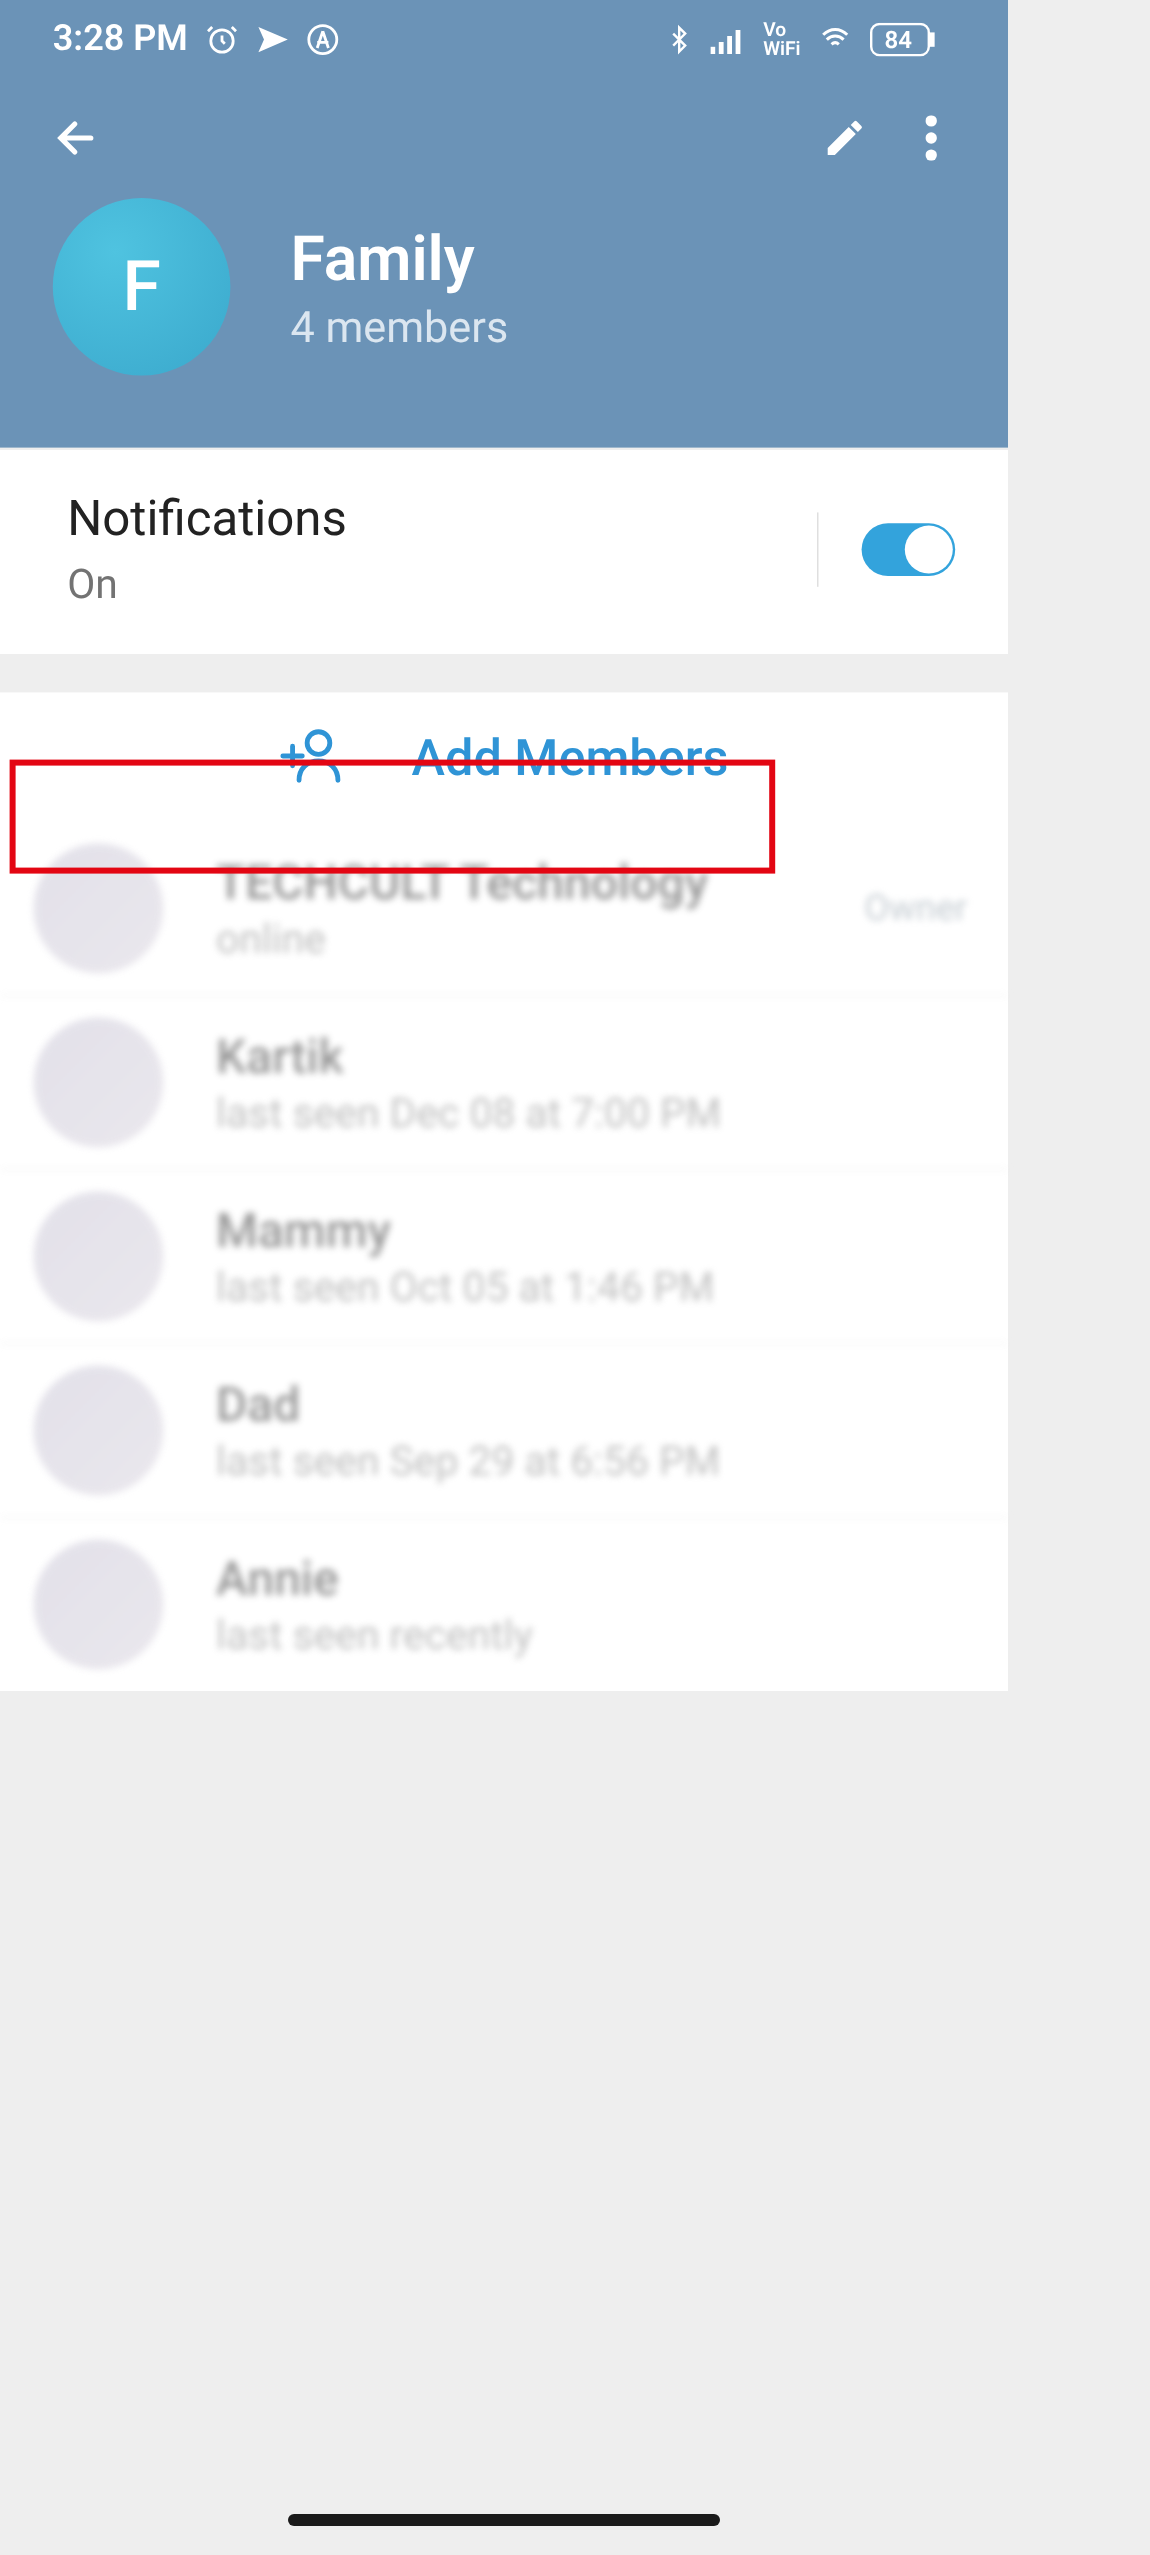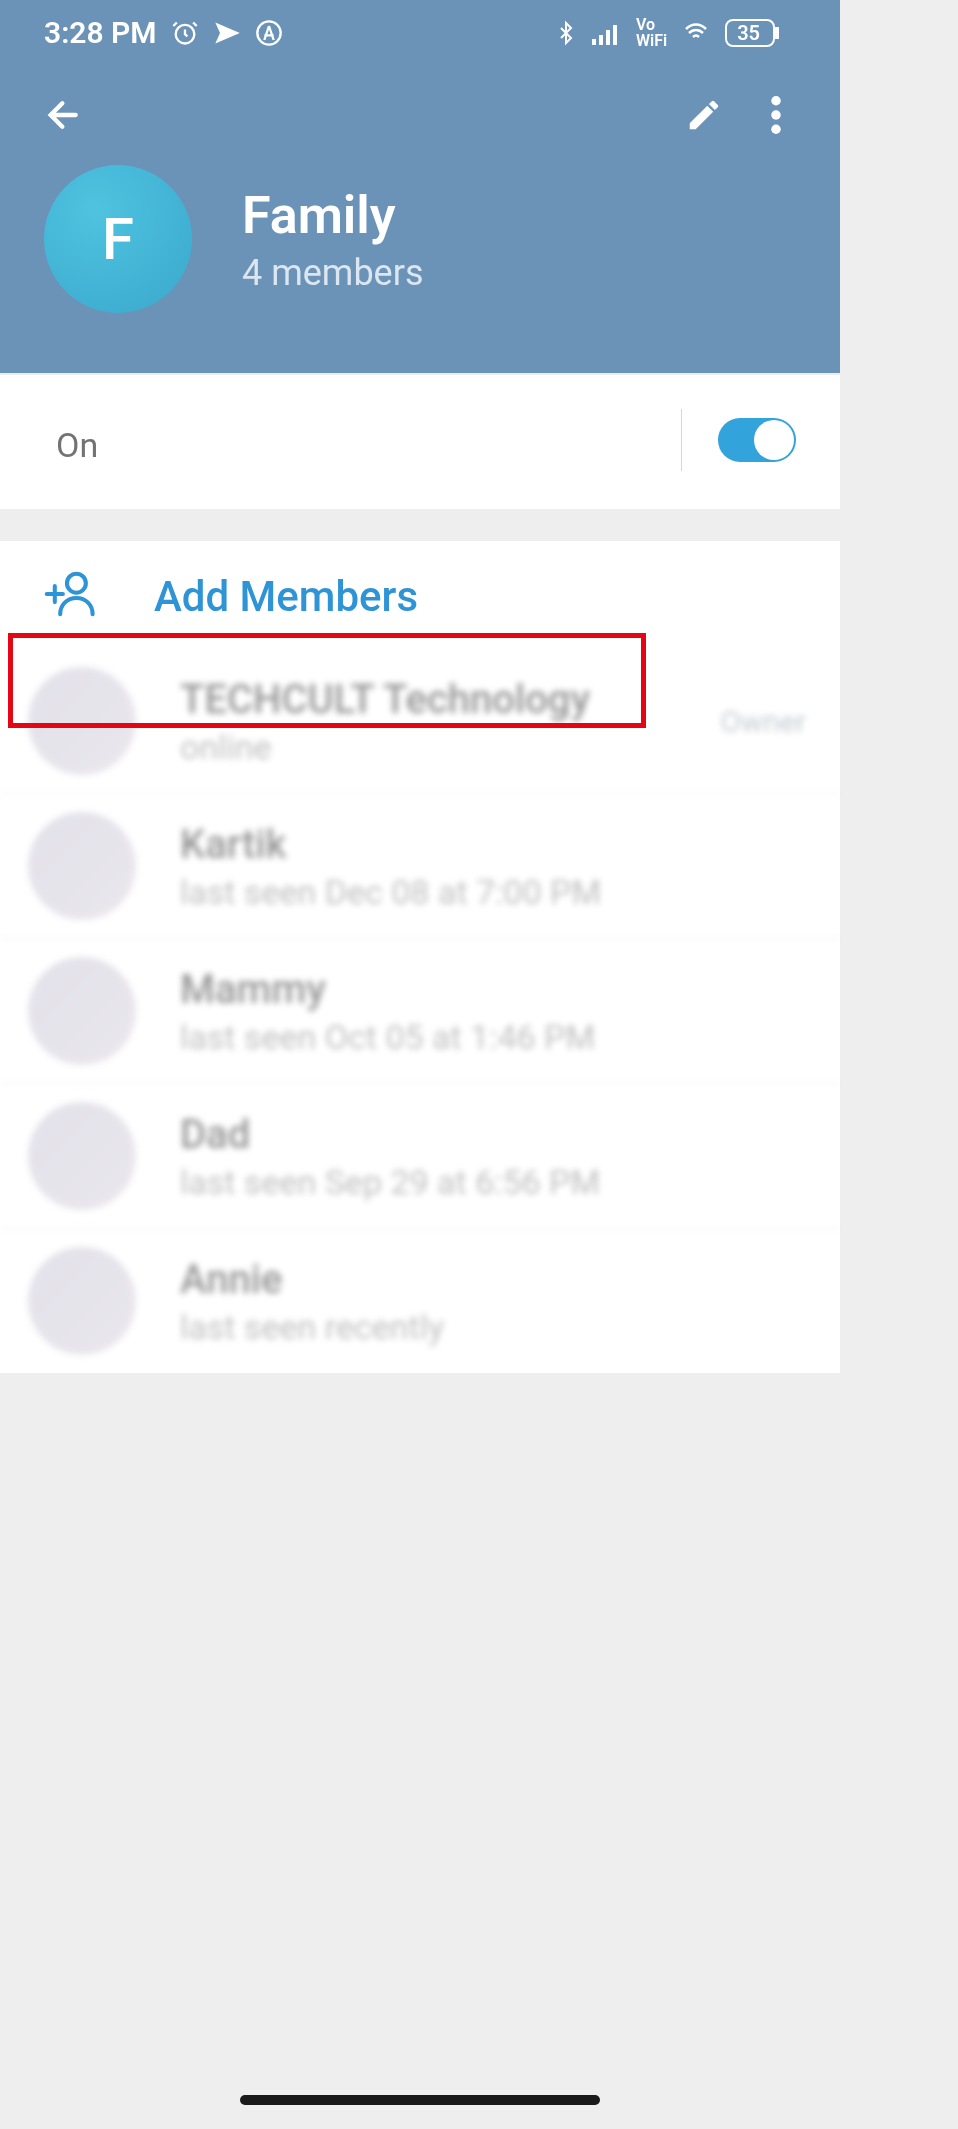--- a/index.html
+++ b/index.html
@@ -60,20 +60,21 @@
     width: 40px; height: 40px; border-radius: 50%; background: #ffffff;
   }
 
   .gap { height: 30px; background: #eeeeee; }
 
   
   .add-row {
     display: flex; align-items: center; gap: 56px;
     padding: 30px 44px 28px 44px;
     color: #2f94d6;
+    justify-content: center;
   }
   .add-label { font-size: 42px; font-weight: 500; }
   .highlight-box {
     position: absolute; border: 5px solid #e30613; pointer-events: none;
   }
 
   
   .members { background: #ffffff; }
   .member {
     display: flex; align-items: center; gap: 44px;
@@ -146,21 +147,21 @@
         <span>
           <svg width="30" height="24" viewBox="0 0 24 24" fill="none" stroke="#fff" stroke-width="2.5">
               <path d="M2 8c6-6 14-6 20 0M5 12c4-4 10-4 14 0M9 16c2-2 4-2 6 0M12 20h0"></path>
             </svg>
         </span>
         <span style="display:flex;align-items:center;">
           <svg width="54" height="28" viewBox="0 0 54 28" fill="none" stroke="#fff" stroke-width="2">
               <rect x="1" y="1" width="48" height="26" rx="7"></rect>
               <rect x="50" y="9" width="3" height="10" fill="#fff"></rect>
             </svg>
-          <span style="position:relative;left:-42px;font-size:20px;">35</span>
+          <span style="position:relative;left:-42px;font-size:20px;">84</span>
         </span>
       </div>
     </div>
 
     <div class="toolbar">
       <div class="tb-btn">
         <svg width="40" height="40" viewBox="0 0 24 24" fill="none" stroke="#fff" stroke-width="2.6" stroke-linecap="round">
             <path d="M19 12H5M11 5l-7 7 7 7"></path>
           </svg>
       </div>
@@ -186,20 +187,21 @@
       <div>
         <div class="group-title">Family</div>
         <div class="group-sub">4 members</div>
       </div>
     </div>
   </div>
 
   <div class="card">
     <div class="notif">
       <div class="notif-left">
+        <div class="notif-title">Notifications</div>
         <div class="notif-state">On</div>
       </div>
       <div class="notif-divider"></div>
       <div class="switch"></div>
     </div>
   </div>
 
   <div class="gap"></div>
 
   <div class="card">

